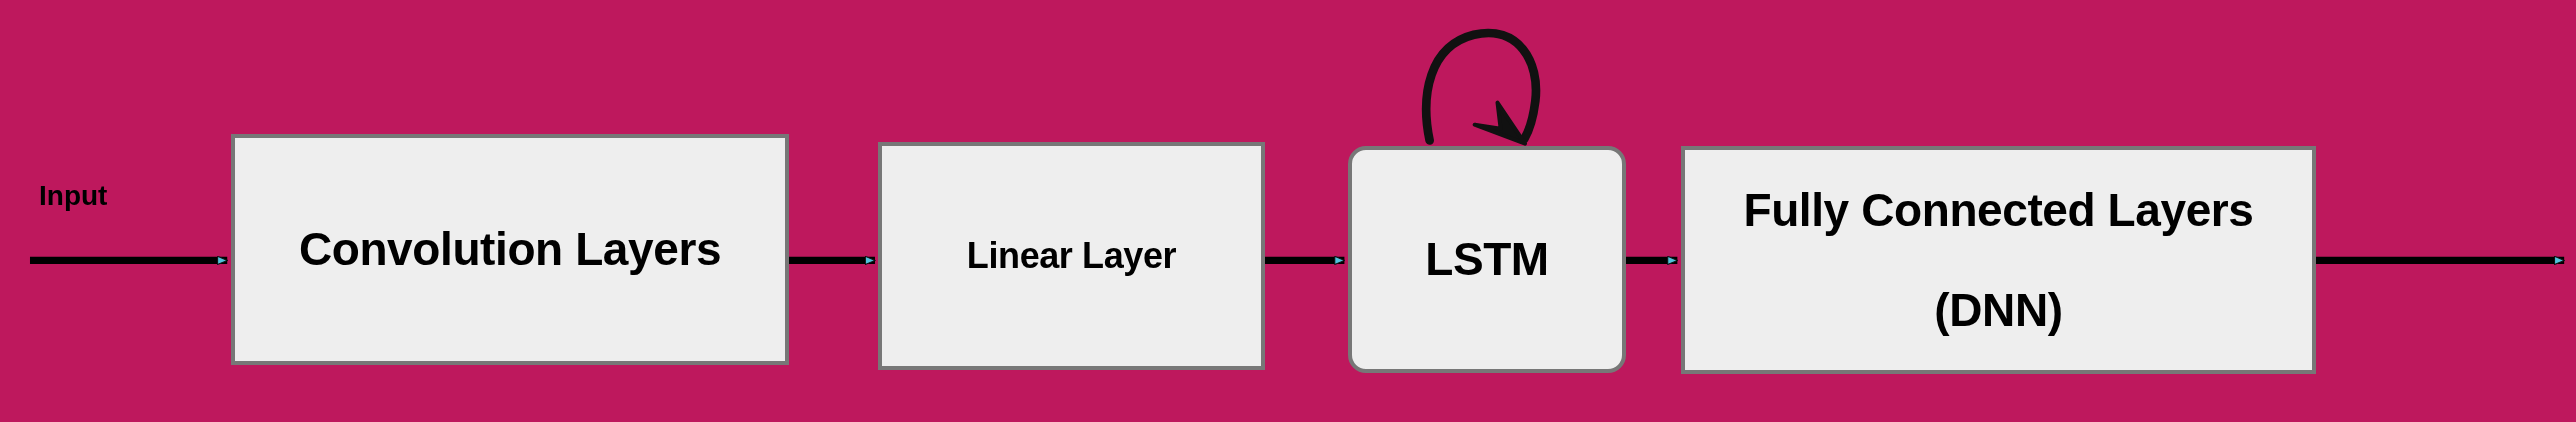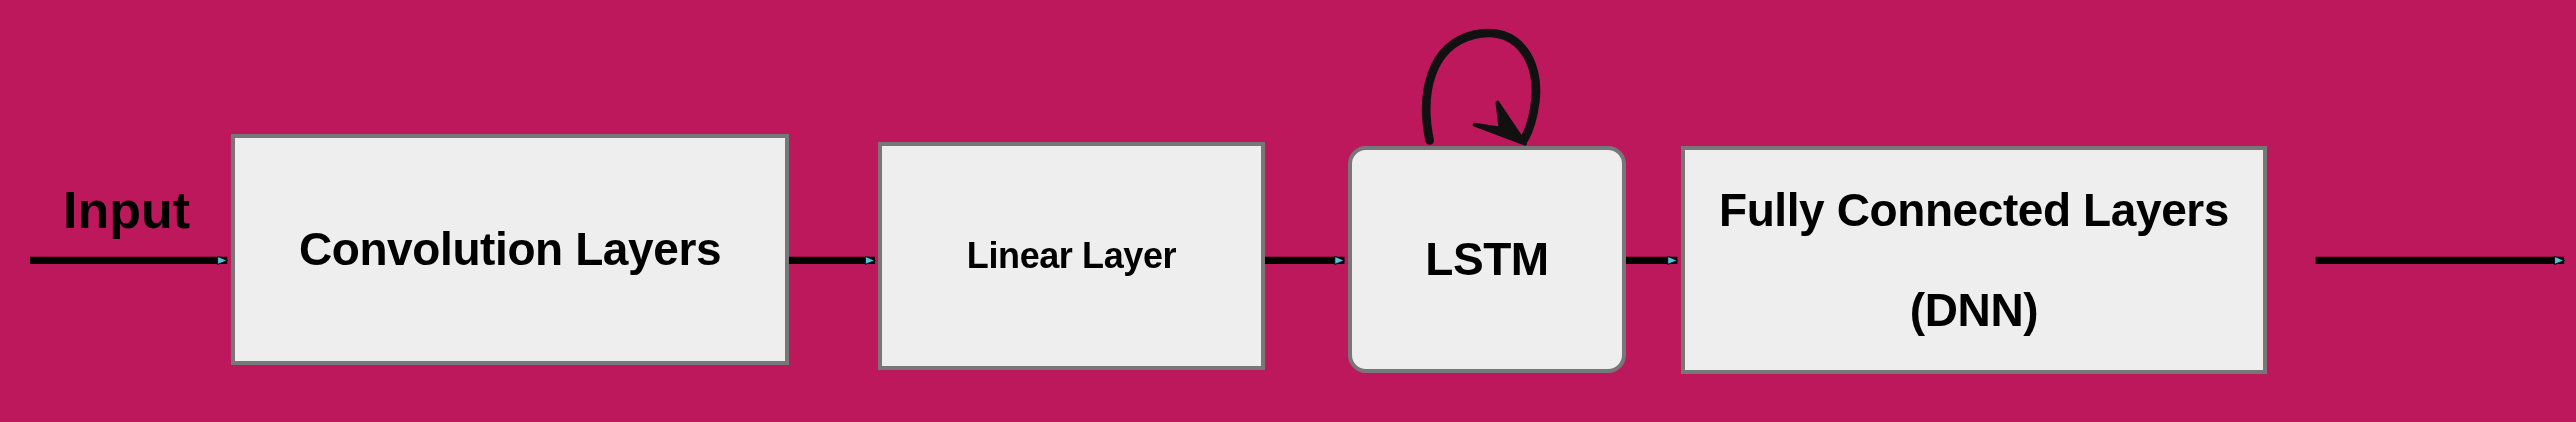--- a/index.html
+++ b/index.html
@@ -48,30 +48,30 @@
     font-family: "Liberation Sans", sans-serif;
     font-weight: bold;
     color: #000000;
     white-space: nowrap;
     z-index: 3;
   }
   
   #node-conv   { left: 231px;  top: 134px; width: 558px; height: 231px; }
   #node-linear { left: 878px; top: 142px; width: 387px; height: 228px; }
   #node-lstm   { left: 1348px; top: 146px; width: 278px; height: 227px; border-radius: 18px; }
-  #node-fc     { left: 1681px; top: 146px; width: 586px; height: 228px; }
+  #node-fc     { left: 1681px; top: 146px; width: 635px; height: 228px; }
 
   #node-conv   .node-label { font-size: 46px; }
   #node-linear .node-label { font-size: 36px; }
   #node-lstm   .node-label { font-size: 46px; }
   #node-fc     .node-label { font-size: 46px; }
   #node-fc     .node-label.line-2 { margin-top: 52px; }
 
   
-  #label-input  { left: 63px;   top: 180px; font-size: 52px; }
+  #label-input  { left: 39px;   top: 180px; font-size: 28px; }
   #label-output { left: 2331px; top: 180px; font-size: 44px; }
 </style>
 </head>
 <body>
 
 <div id="canvas">
 
   <svg id="svg-layer" viewBox="0 0 3265 536" xmlns="http://www.w3.org/2000/svg">
 
     <defs>

